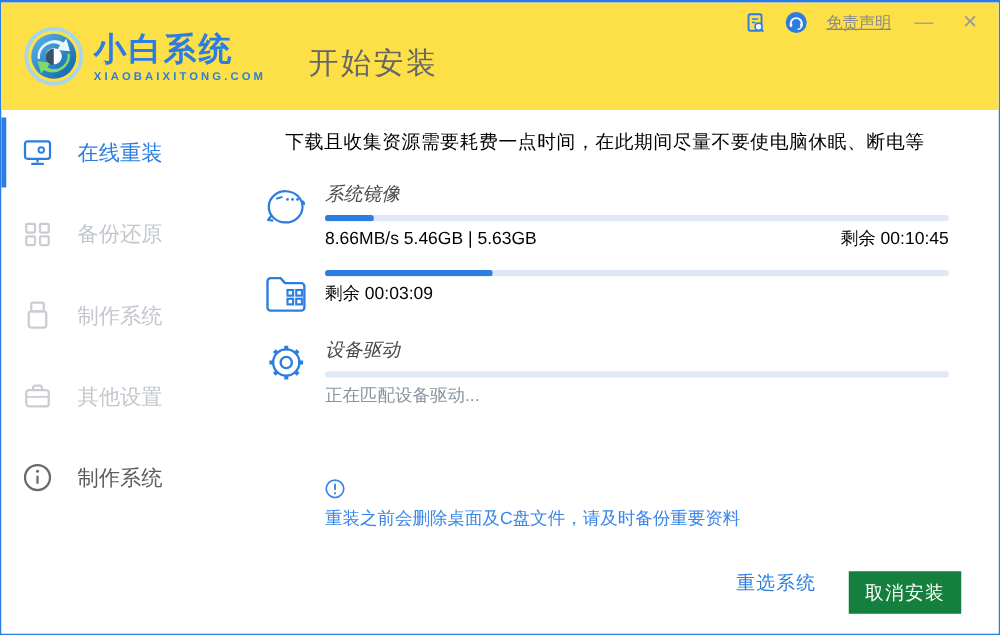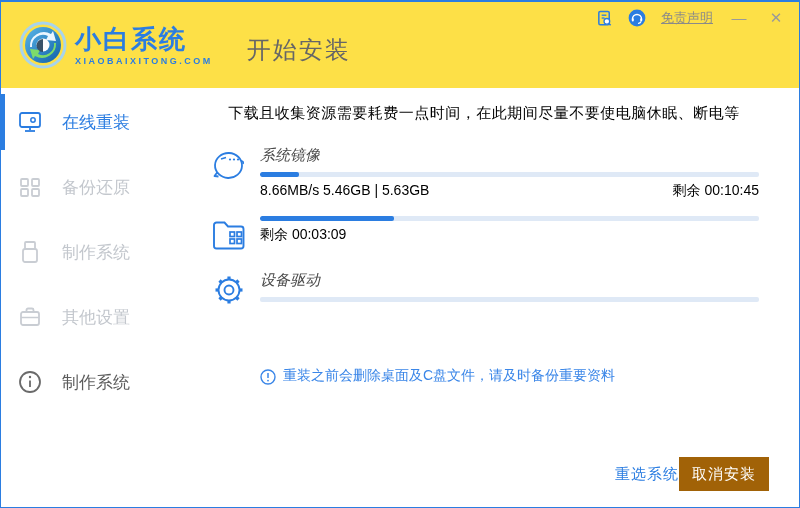--- a/index.html
+++ b/index.html
@@ -35,26 +35,26 @@
   .main { flex:1; padding:14px 40px 0 8px; }
   .warning { color:#000000; font-size:15px; text-align:center; margin-bottom:22px; letter-spacing:0.5px; }
   .task { display:flex; margin-bottom:15px; }
   .task-icon { width:40px; height:40px; margin-right:11px; color:#2b7de1; flex:0 0 auto; }
   .task-body { flex:1; padding-top:1px; }
   .task-name { font-size:15px; color:#4a4a4a; margin-bottom:7px;font-style:italic; }
   .bar { height:5px; background:#dfe9f6; border-radius:2px; overflow:hidden; }
   .bar-fill { height:100%; background:#2b7de1; border-radius:2px; }
   .task-stats { display:flex; justify-content:space-between; margin-top:5px; font-size:14px; color:#000000; }
   .task-status { margin-top:6px; font-size:14px; color:#8b95a2; }
-  .notice { margin:57px 0 0 51px; display:flex; align-items:flex-end; gap:7px; color:#3a86e8; font-size:14px; }
+  .notice { margin:57px 0 0 51px; display:flex; align-items:flex-start; gap:7px; color:#3a86e8; font-size:14px;flex-direction:column; }
   .notice svg { width:16px; height:16px; flex:0 0 auto; }
   
-  .footer { position:absolute; right:30px; bottom:16px; display:flex; align-items:center; }
+  .footer { position:absolute; right:30px; bottom:16px; display:flex; align-items:flex-start; gap:26px; }
   .btn-text { color:#2b7de1; font-size:15px; background:none; border:none; cursor:pointer; font-family:inherit; letter-spacing:1px; }
-  .btn-primary { width:90px; height:34px; background:#a16207; color:#fff; font-size:15px; border:none; cursor:pointer; font-family:inherit; letter-spacing:1px; }
+  .btn-primary { width:90px; height:34px; background:#15803d; color:#fff; font-size:15px; border:none; cursor:pointer; font-family:inherit; letter-spacing:1px; }
 </style>
 </head>
 <body>
 
 <div class="window">
 
   <div class="header">
     <svg class="logo" viewBox="0 0 48 48">
       <defs>
         <linearGradient id="lg1" x1="0" y1="0" x2="1" y2="1">
@@ -203,20 +203,21 @@
             <line x1="27" y1="27" x2="29.5" y2="29.5"></line>
             <line x1="10.5" y1="29.5" x2="13" y2="27"></line>
             <line x1="27" y1="13" x2="29.5" y2="10.5"></line>
           </g>
         </svg>
         <div class="task-body">
           <div class="task-name">设备驱动</div>
           <div class="bar">
             <div class="bar-fill" style="width: 0%;"></div>
           </div>
+          <div class="task-status">正在匹配设备驱动...</div>
         </div>
       </div>
 
       <div class="notice">
         <svg viewBox="0 0 16 16">
           <circle cx="8" cy="8" r="7" fill="none" stroke="#3a86e8" stroke-width="1.4"></circle>
           <line x1="8" y1="4" x2="8" y2="9" stroke="#3a86e8" stroke-width="1.5"></line>
           <circle cx="8" cy="11.6" r="0.9" fill="#3a86e8"></circle>
         </svg>
         <span>重装之前会删除桌面及C盘文件，请及时备份重要资料</span>

